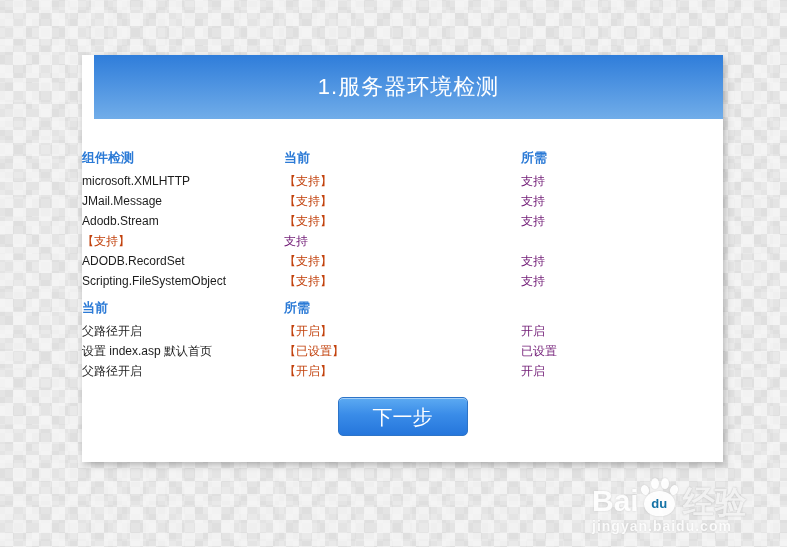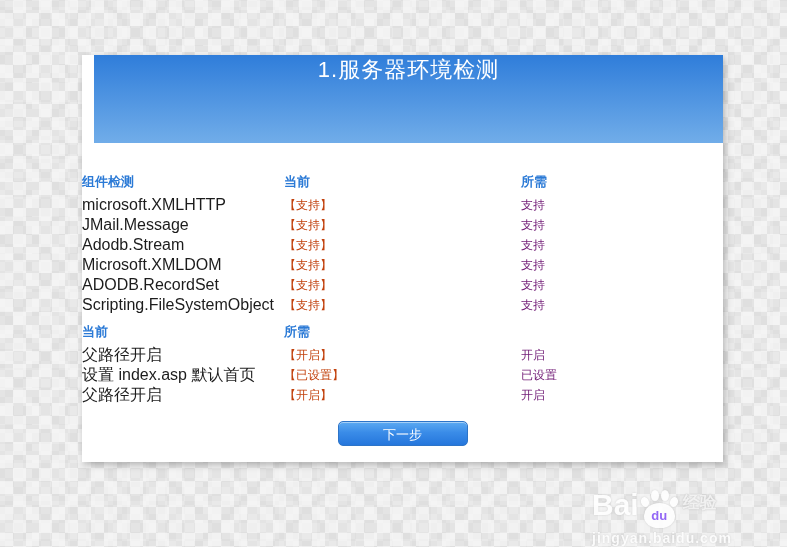--- a/index.html
+++ b/index.html
@@ -18,81 +18,80 @@
       repeating-conic-gradient(rgba(0,0,0,.02) 0% 25%, rgba(0,0,0,0) 25% 50%);
     background-size:26px 26px, 38px 38px, 18px 18px;
     background-position:0 0, 13px 7px, 5px 19px;
   }
   .card{
     position:absolute;left:82px;top:55px;width:641px;height:407px;
     background:#ffffff;
     box-shadow:2px 3px 7px rgba(0,0,0,.25);
   }
   .card-header{
-    height:88px;
+    height:64px;
     background:linear-gradient(180deg,#2f7dda 0%,#71ade9 100%);
-    display:flex;justify-content:center;margin-left:12px;
+    display:flex;align-items:center;justify-content:center;margin-left:12px;
   }
   .card-header h1{
     margin:0;font-size:22px;font-weight:400;color:#ffffff;letter-spacing:1px;
   }
   .card-body{padding-top:26px;}
   .row{
     display:grid;
     grid-template-columns:202px 237px 202px;
     align-items:center;
   }
   .row > span{display:block;text-align:left;white-space:nowrap;}
   .row.section{height:26px;}
   .row.section > span{font-size:13px;font-weight:bold;color:#2b7ad6;}
   .row.data{height:20px;}
-  .row.data .c-name{font-size:16px;color:#1c1c1c;}
+  .row.data .c-name{font-size:12px;color:#1c1c1c;}
   .row.data .c-cur{font-size:12px;color:#c2410c;}
   .row.data .c-req{font-size:12px;color:#701a75;}
   .row.section.second{margin-top:4px;}
   .next-btn{
-    display:block;margin:16px auto 0;width:130px;height:25px;
+    display:block;margin:16px auto 0;width:130px;height:39px;
     background:linear-gradient(180deg,#5caaf2 0%,#3a8ce8 45%,#2576dc 100%);
     border:1px solid #2d74c8;border-radius:5px;
     box-shadow:inset 0 1px 0 rgba(255,255,255,.45);
-    color:#ffffff;font-size:13px;line-height:26px;text-align:center;
+    color:#ffffff;font-size:20px;line-height:26px;text-align:center;
     font-family:"Liberation Sans","DejaVu Sans",sans-serif;
     cursor:pointer;padding:0;
   }
   
   .watermark{
     position:absolute;left:592px;top:478px;width:160px;
     color:#ffffff;opacity:.92;
   }
-  .wm-logo{display:flex;align-items:flex-start;margin-top:12px;}
+  .wm-logo{display:flex;align-items:flex-end;}
   .wm-bai{
     font-size:30px;font-weight:bold;line-height:30px;
     text-shadow:0 0 2px rgba(170,170,170,.55);
   }
   .wm-paw{position:relative;width:40px;height:38px;display:inline-block;}
   .wm-paw .toe{
     position:absolute;background:#fff;border-radius:50%;
     box-shadow:0 0 2px rgba(170,170,170,.55);
   }
   .wm-paw .t1{width:8px;height:10px;left:2px;top:7px;transform:rotate(-20deg);}
   .wm-paw .t2{width:8px;height:11px;left:12px;top:0;}
   .wm-paw .t3{width:8px;height:11px;left:22px;top:0;}
   .wm-paw .t4{width:8px;height:10px;left:31px;top:7px;transform:rotate(20deg);}
   .wm-paw .pad{
     position:absolute;left:5px;bottom:0;width:31px;height:25px;
     background:#fff;border-radius:50% 50% 46% 46%;
     box-shadow:0 0 2px rgba(170,170,170,.55);
     display:flex;align-items:center;justify-content:center;
   }
-  .wm-paw .du{font-size:13px;font-weight:bold;color:#8b5cf6;line-height:13px;}
+  .wm-paw .du{font-size:13px;font-weight:bold;color:#0369a1;line-height:13px;}
   .wm-jy{
-    font-size:17px;font-weight:bold;line-height:28px;margin-left:4px;
+    font-size:32px;font-weight:bold;line-height:28px;margin-left:4px;
     color:#f2f2f2;
     text-shadow:0 0 1px #c4c4c4,0 0 2px rgba(170,170,170,.6);
-    font-family:Liberation Mono, monospace;
   }
   .wm-url{
     margin-top:2px;font-size:14px;font-weight:bold;letter-spacing:1px;
     color:#fdfdfd;text-shadow:0 0 2px rgba(175,175,175,.6);
   }
 </style>
 </head>
 <body>
 
 <div class="stage">
@@ -119,21 +118,20 @@
         <span class="c-name">JMail.Message</span>
         <span class="c-cur">【支持】</span>
         <span class="c-req">支持</span>
       </div>
       <div class="row data">
         <span class="c-name">Adodb.Stream</span>
         <span class="c-cur">【支持】</span>
         <span class="c-req">支持</span>
       </div>
       <div class="row data">
-        <span class="c-name">Microsoft.XMLDOM</span>
         <span class="c-cur">【支持】</span>
         <span class="c-req">支持</span>
       </div>
       <div class="row data">
         <span class="c-name">ADODB.RecordSet</span>
         <span class="c-cur">【支持】</span>
         <span class="c-req">支持</span>
       </div>
       <div class="row data">
         <span class="c-name">Scripting.FileSystemObject</span>

